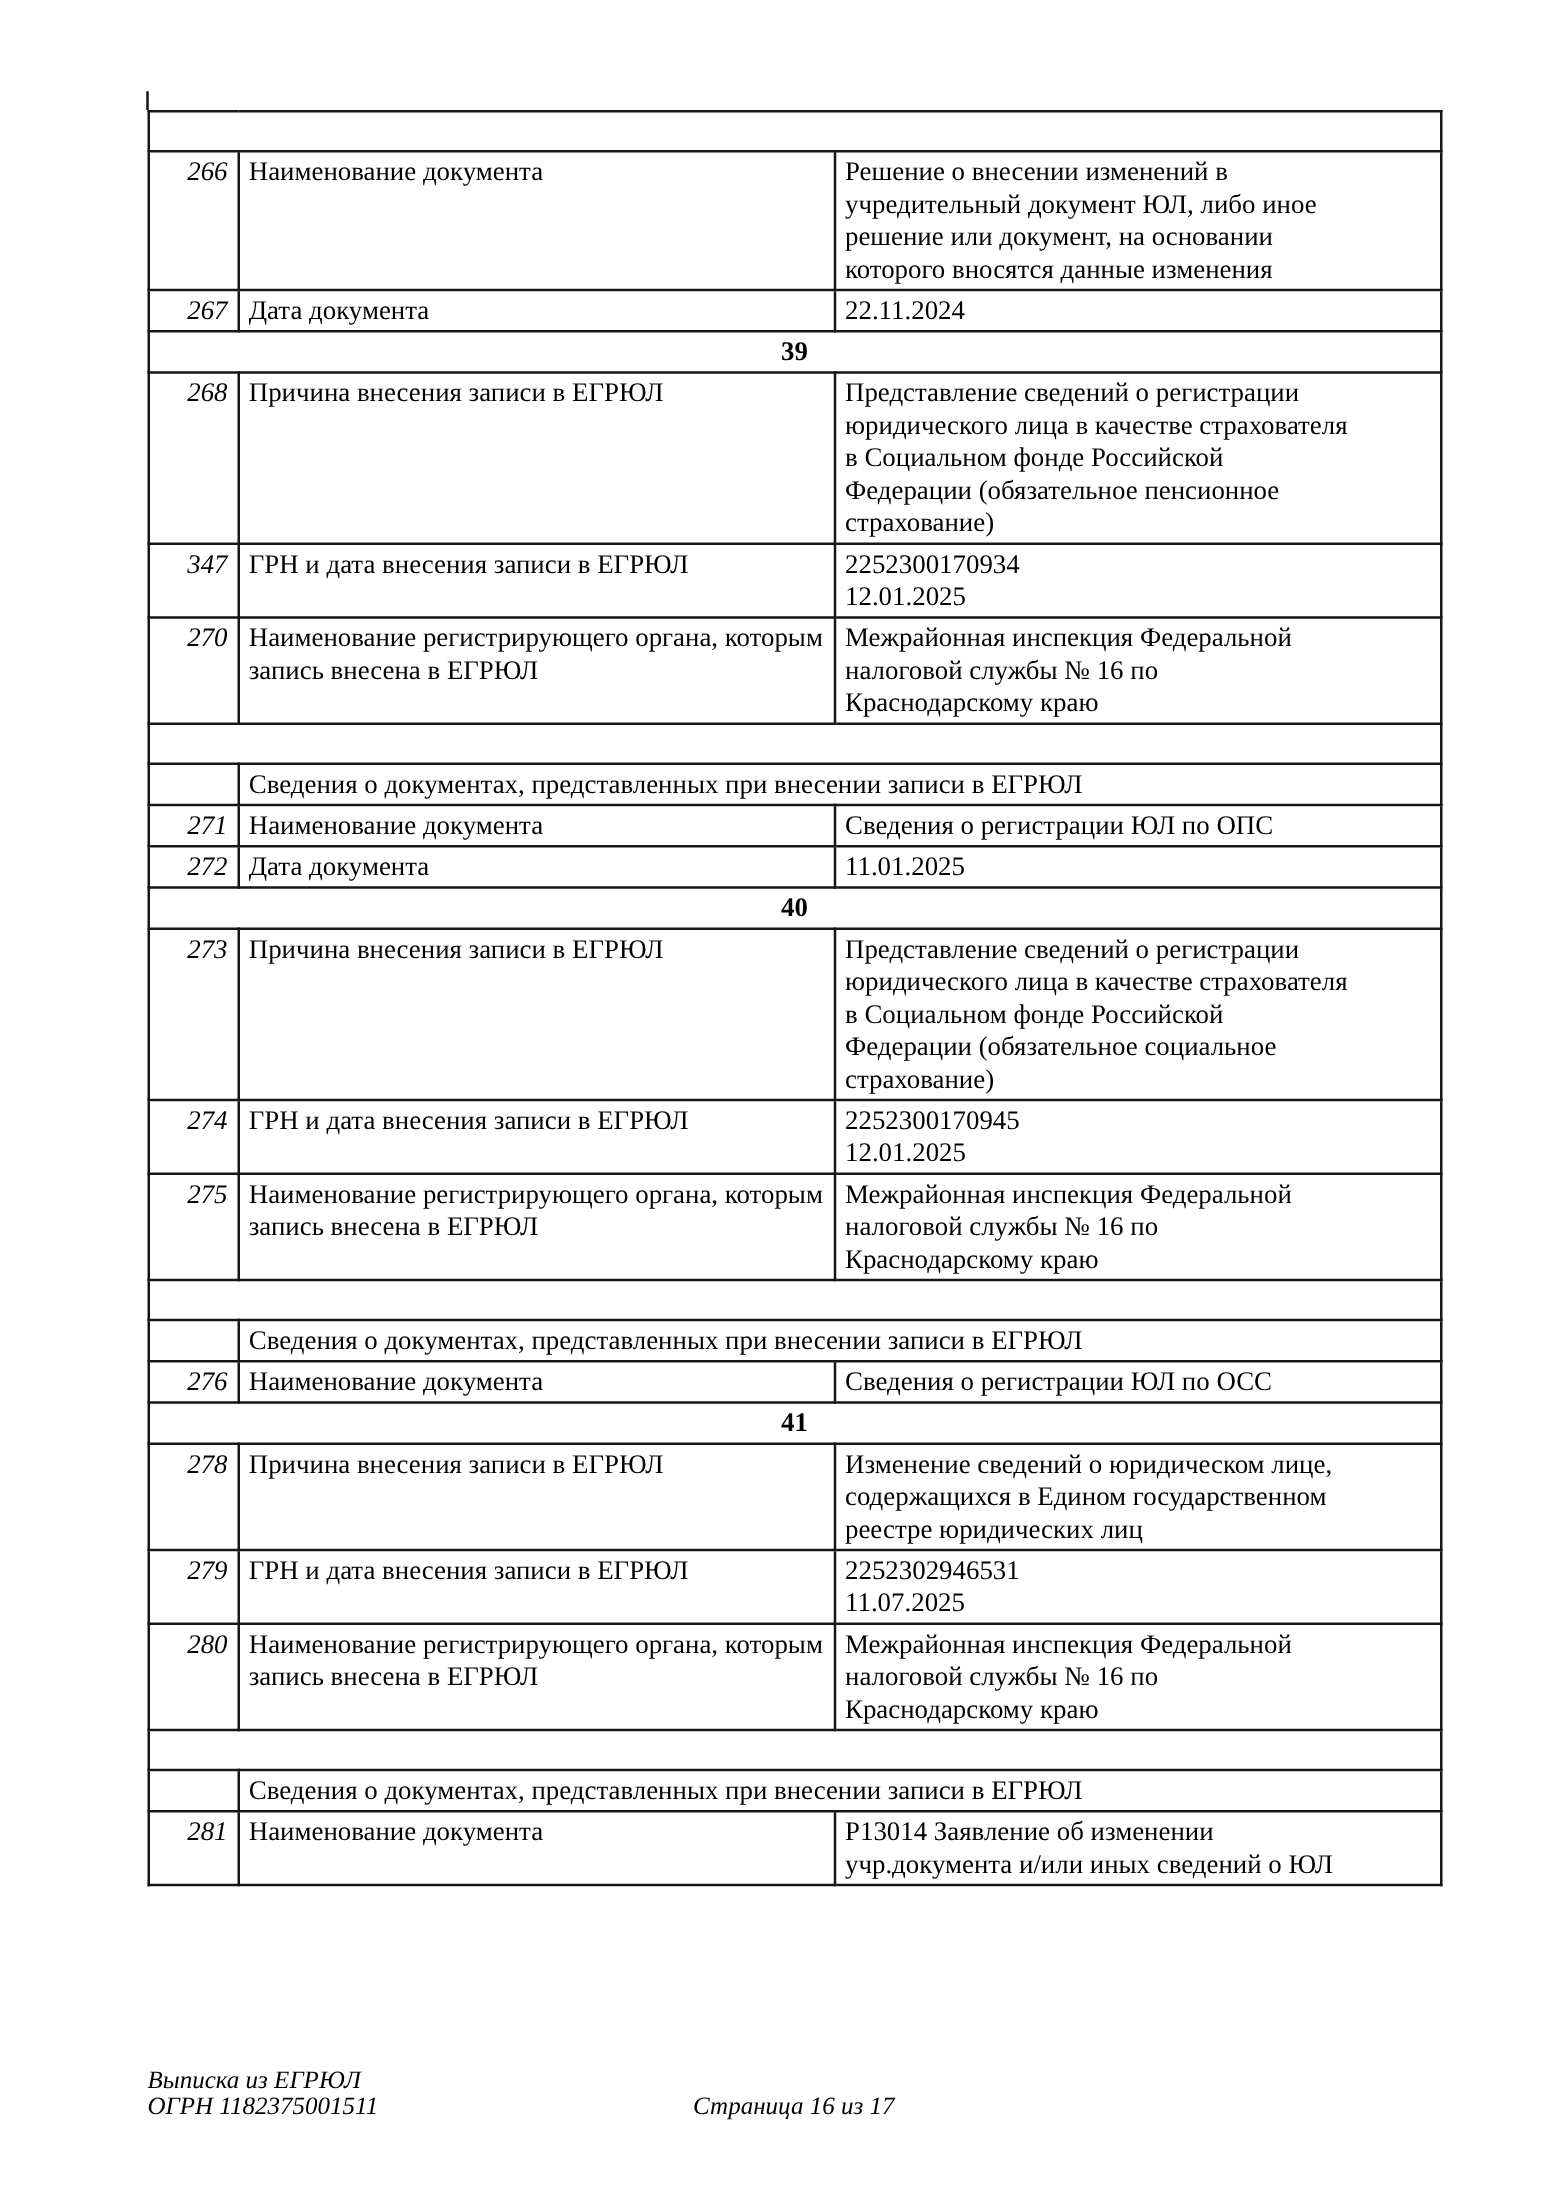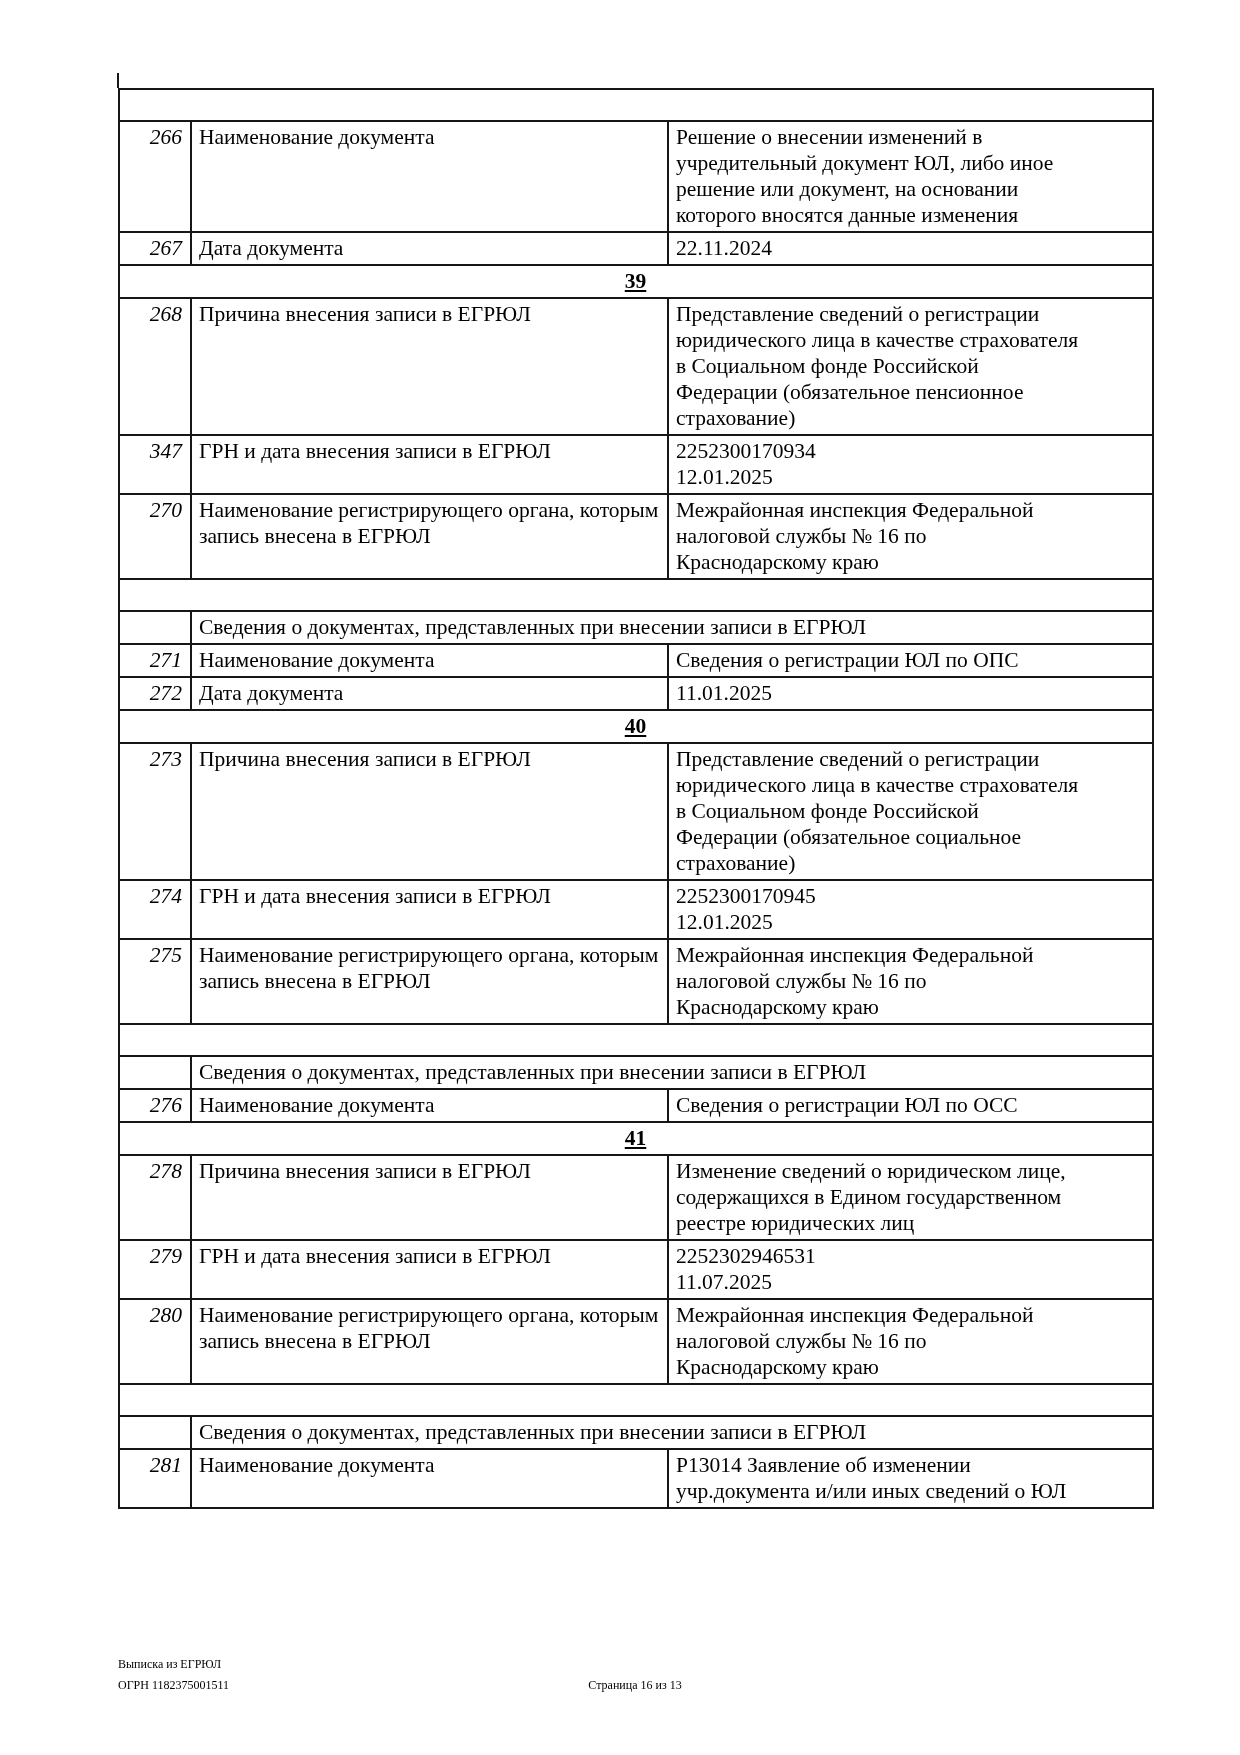--- a/index.html
+++ b/index.html
@@ -38,38 +38,38 @@
   }
   tr.spacer-row td {
     height: 30px;
     padding: 0;
   }
   td.section-cell {
     text-align: center;
     font-weight: bold;
     padding-top: 3px;
     padding-bottom: 3px;
-    text-decoration: underline;
   }
   .border-stub {
     position: absolute;
     left: 117px;
     top: 73px;
     width: 2px;
     height: 15px;
     background: #161616;
   }
   .footer {
     position: absolute;
     left: 118px;
     top: 1654px;
     width: 1034px;
-    font-size: 12px;
+    font-size: 20px;
     line-height: 21px;
     color: #000000;
+    font-style: italic;
   }
   .footer-line2 {
     display: grid;
     grid-template-columns: 1fr auto 1fr;
     align-items: baseline;
   }
   .footer-right { text-align: right; }
   .footer-center { text-align: left; }
 </style>
 </head>
@@ -194,15 +194,15 @@
           <td>Р13014 Заявление об изменении<br>учр.документа и/или иных сведений о ЮЛ</td>
         </tr>
       </tbody>
   </table>
 </div>
 
 <div class="footer">
   <div class="footer-line1">Выписка из ЕГРЮЛ</div>
   <div class="footer-line2">
     <span class="footer-center">ОГРН 1182375001511</span>
-    <span class="footer-right">Страница 16 из 13</span>
+    <span class="footer-right">Страница 16 из 17</span>
   </div>
 </div>
 
 </body></html>

